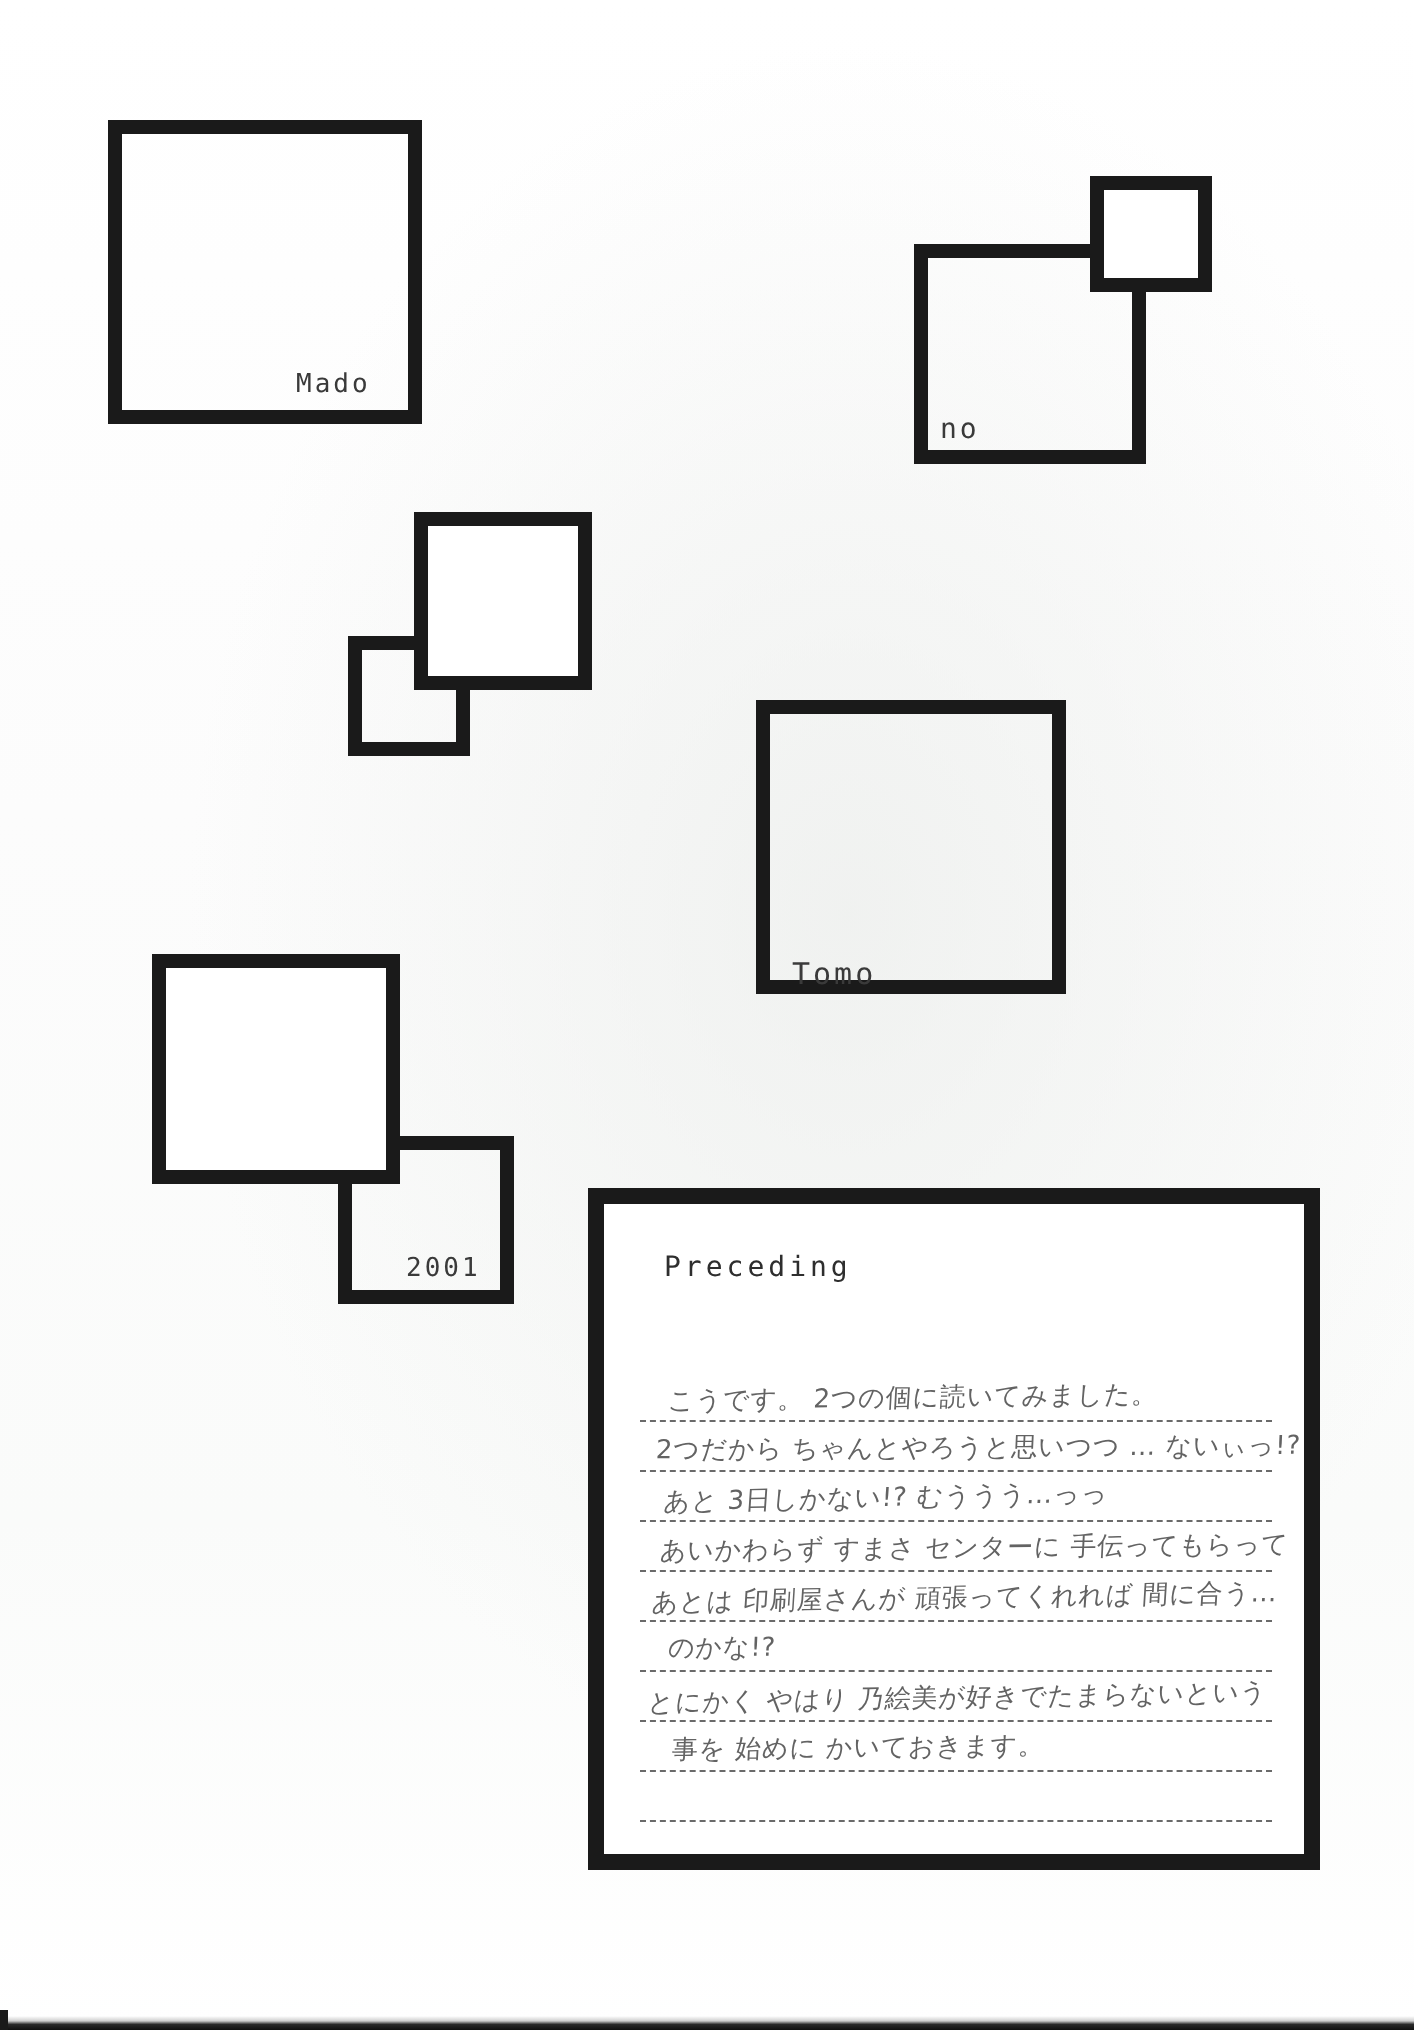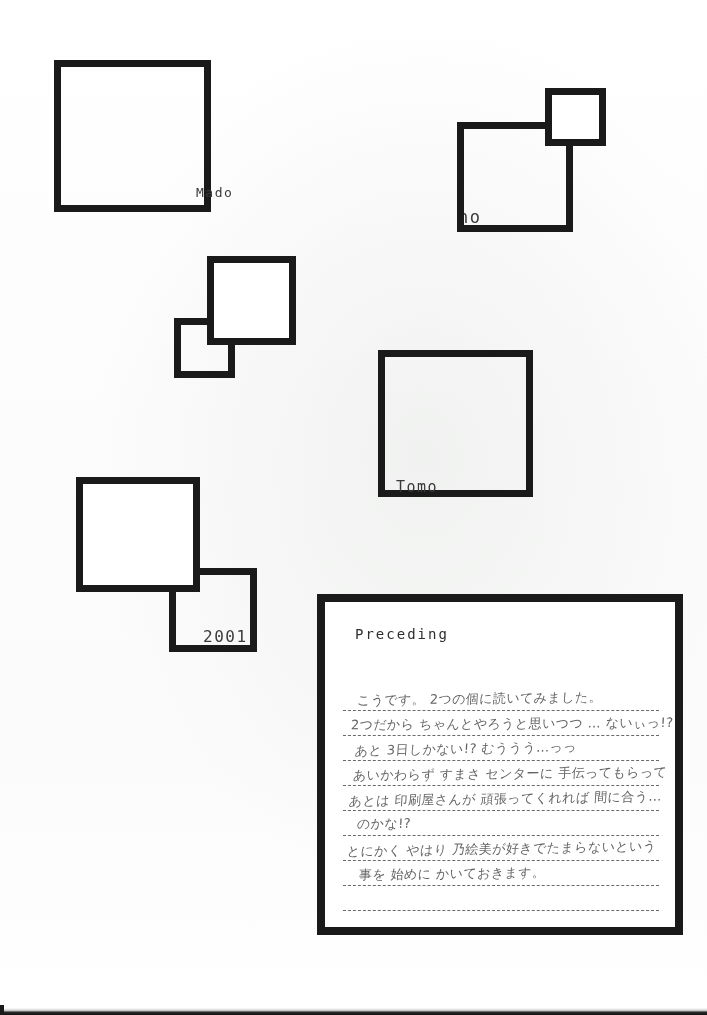--- a/index.html
+++ b/index.html
@@ -42,50 +42,49 @@
   .lbl{
     position:absolute;
     color:#3a3a3a;
     font-family:"DejaVu Sans Mono", monospace;
     letter-spacing:1.5px;
     white-space:nowrap;
   }
 
   
   #mado-square{ left:54px; top:60px; width:157px; height:152px; }
-  #mado-label{ left:148px; top:185px; font-size:13px;margin-left:48px; }
+  #mado-label{ left:148px; top:185px; font-size:13px; }
 
   
   #no-small-square{ left:545px; top:88px; width:61px; height:58px; z-index:3; }
   #no-large-square{ left:457px; top:122px; width:116px; height:110px; z-index:2; }
-  #no-label{ left:458px; top:207px; font-size:17px; }
+  #no-label{ left:470px; top:207px; font-size:14px; }
 
   
   #five-large-square{ left:207px; top:256px; width:89px; height:89px; z-index:3; }
   #five-small-square{ left:174px; top:318px; width:61px; height:60px; z-index:2; }
   #five-label{ left:247px; top:292px; font-size:13px; }
 
   
   #tomo-square{ left:378px; top:350px; width:155px; height:147px; }
   #tomo-label{ left:396px; top:478px; font-size:15px; }
 
   
   #summer-square{ left:76px; top:477px; width:124px; height:115px; z-index:3; }
   #summer-label{ left:91px; top:485px; font-size:13px; }
   #year-square{ left:169px; top:568px; width:88px; height:84px; z-index:2; }
-  #year-label{ left:203px; top:627px; font-size:16px; }
+  #year-label{ left:203px; top:627px; font-size:13px; }
 
   
   #preceding-box{
     position:absolute;left:294px;top:594px;width:366px;height:341px;
     border:8px solid #1a1a1a;
     background:#ffffff;
     box-sizing:border-box;
     overflow:hidden;
-    margin-left:23px;
   }
   #preceding-title{
     position:absolute;left:30px;top:24px;
     font-size:14px;color:#2e2e2e;letter-spacing:2px;
   }
   .note-lines{
     position:absolute;left:18px;top:84px;width:316px;
   }
   .note-row{
     position:relative;

